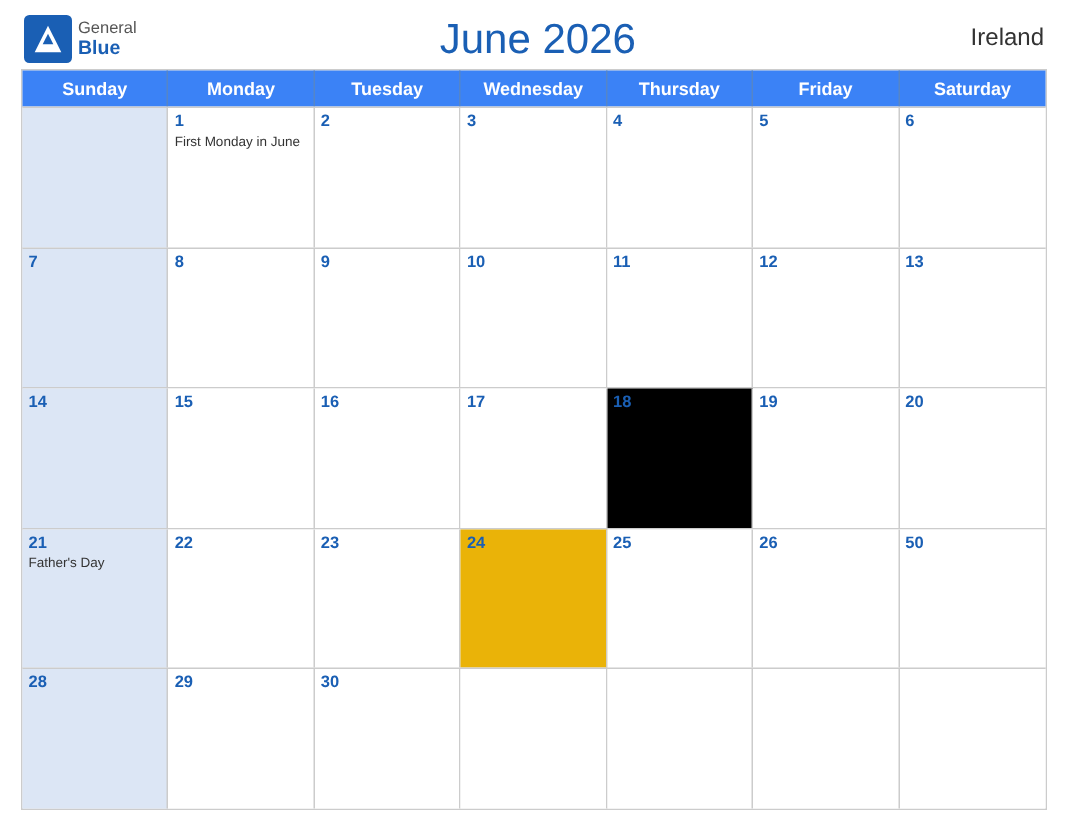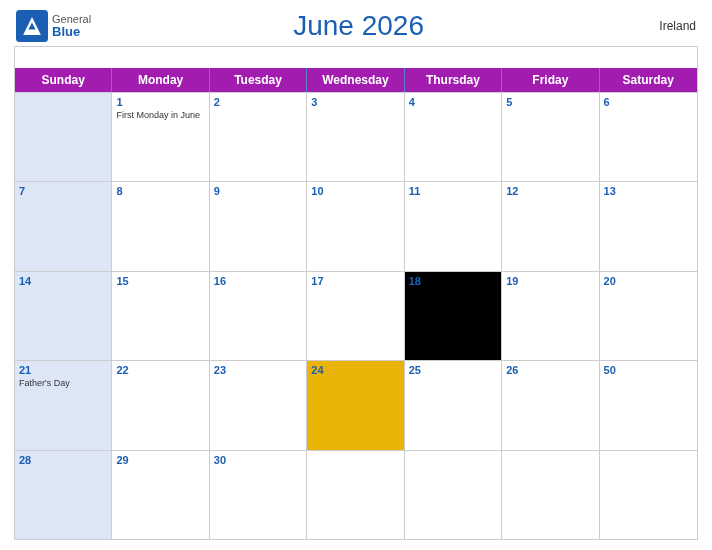--- a/index.html
+++ b/index.html
@@ -51,36 +51,35 @@
     .title-area {
       text-align: center;
       flex: 1;
     }
     .calendar-title {
       font-size: 28px;
       color: #1a5fb4;
       font-weight: normal;
     }
     .country-label {
-      font-size: 12px;
+      font-size: 16px;
       color: #333;
       text-align: right;
       min-width: 70px;
     }
     .calendar {
       flex: 1;
       display: flex;
       flex-direction: column;
       border: 1px solid #ccc;
     }
     .cal-header-row {
       display: grid;
       grid-template-columns: repeat(7, 1fr);
-      background: #a21caf;
-      margin-top: 21px;
+      background: #3b82f6;
     }
     .cal-header-cell {
       color: #fff;
       font-size: 12px;
       font-weight: bold;
       text-align: center;
       padding: 5px 2px;
       border-right: 1px solid #5585c8;
     }
     .cal-header-cell:last-child {

